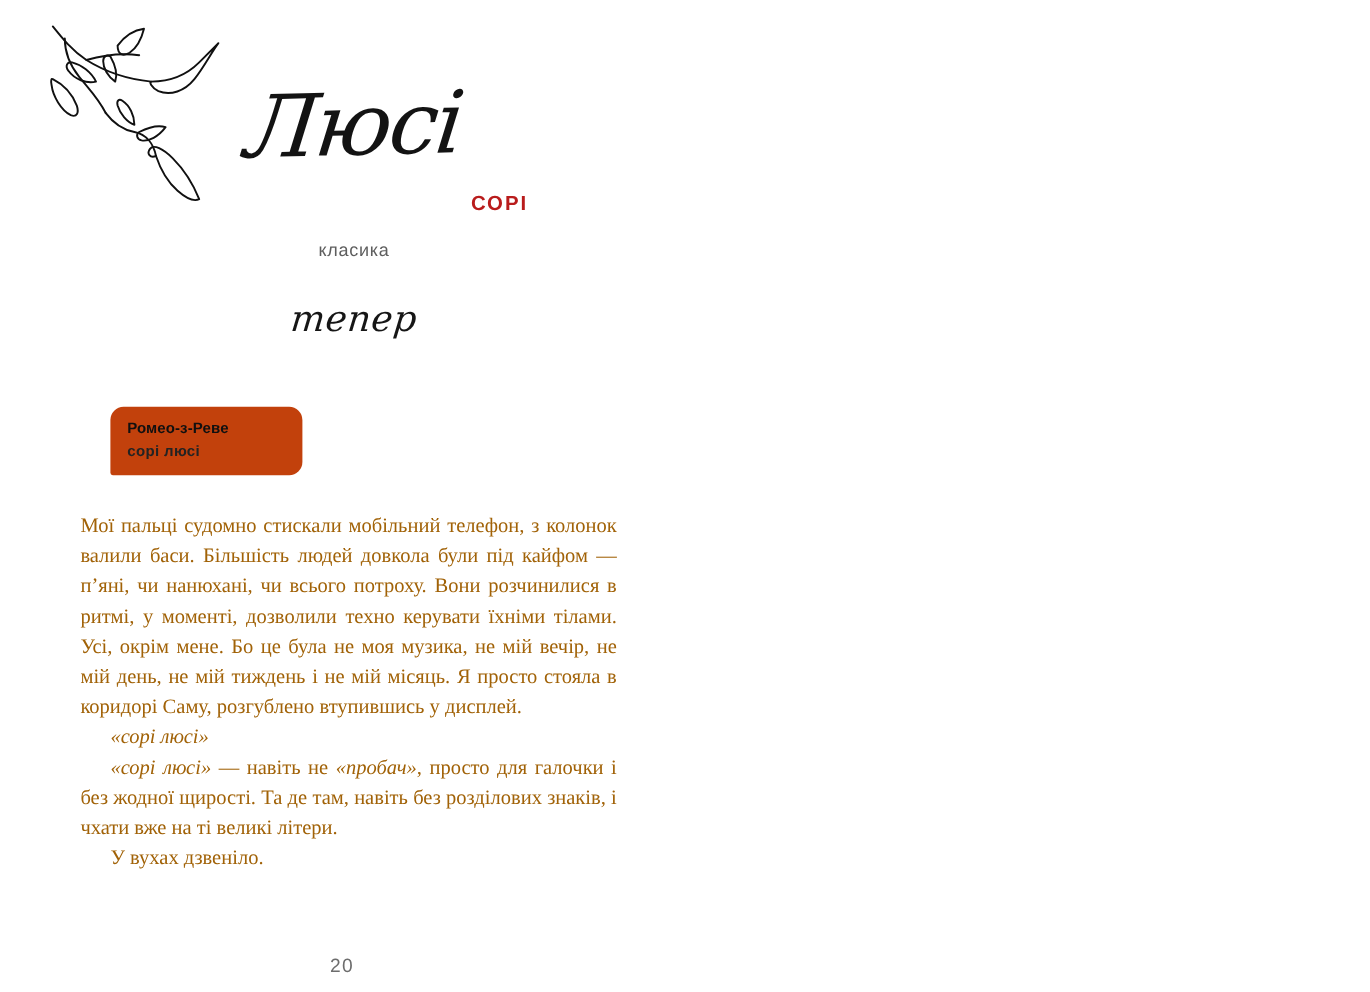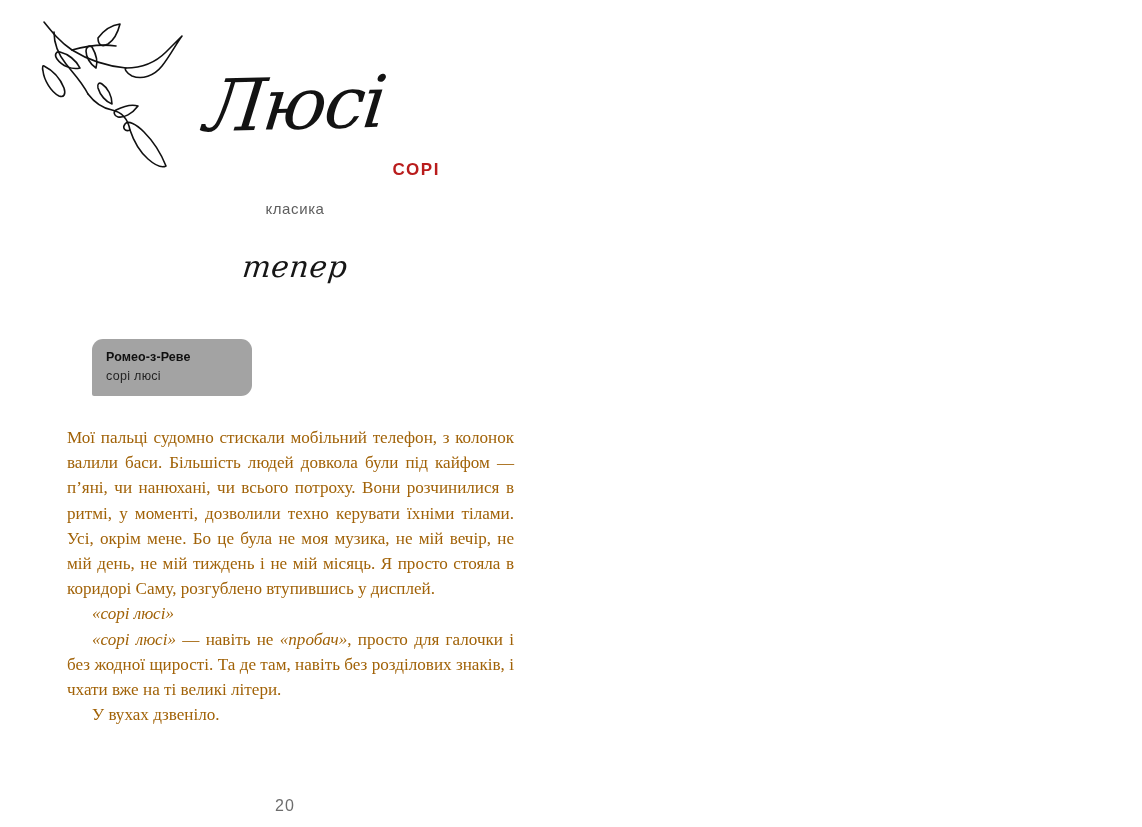--- a/index.html
+++ b/index.html
@@ -79,36 +79,36 @@
     letter-spacing: 0.5px;
     color: #161616;
     transform: skewX(-6deg);
   }
 
   
   .chat-bubble {
     position: absolute;
     left: 92px;
     top: 339px;
-    background: #a3a3a3;
+    background: #c2410c;
     border-radius: 11px 11px 11px 2px;
     padding: 10px 22px 11px 14px;
     font-family: "Liberation Sans", sans-serif;
     min-width: 124px;
   }
   .bubble-sender {
     font-weight: 700;
     font-size: 12.5px;
     color: #101010;
     letter-spacing: 0.1px;
     line-height: 1.35;
   }
   .bubble-message {
     margin-top: 2px;
-    font-weight: 400;
+    font-weight: 700;
     font-size: 12.5px;
     color: #232323;
     letter-spacing: 0.3px;
     line-height: 1.35;
   }
 
   
   .column {
     position: absolute;
     font-family: "Liberation Serif", serif;

